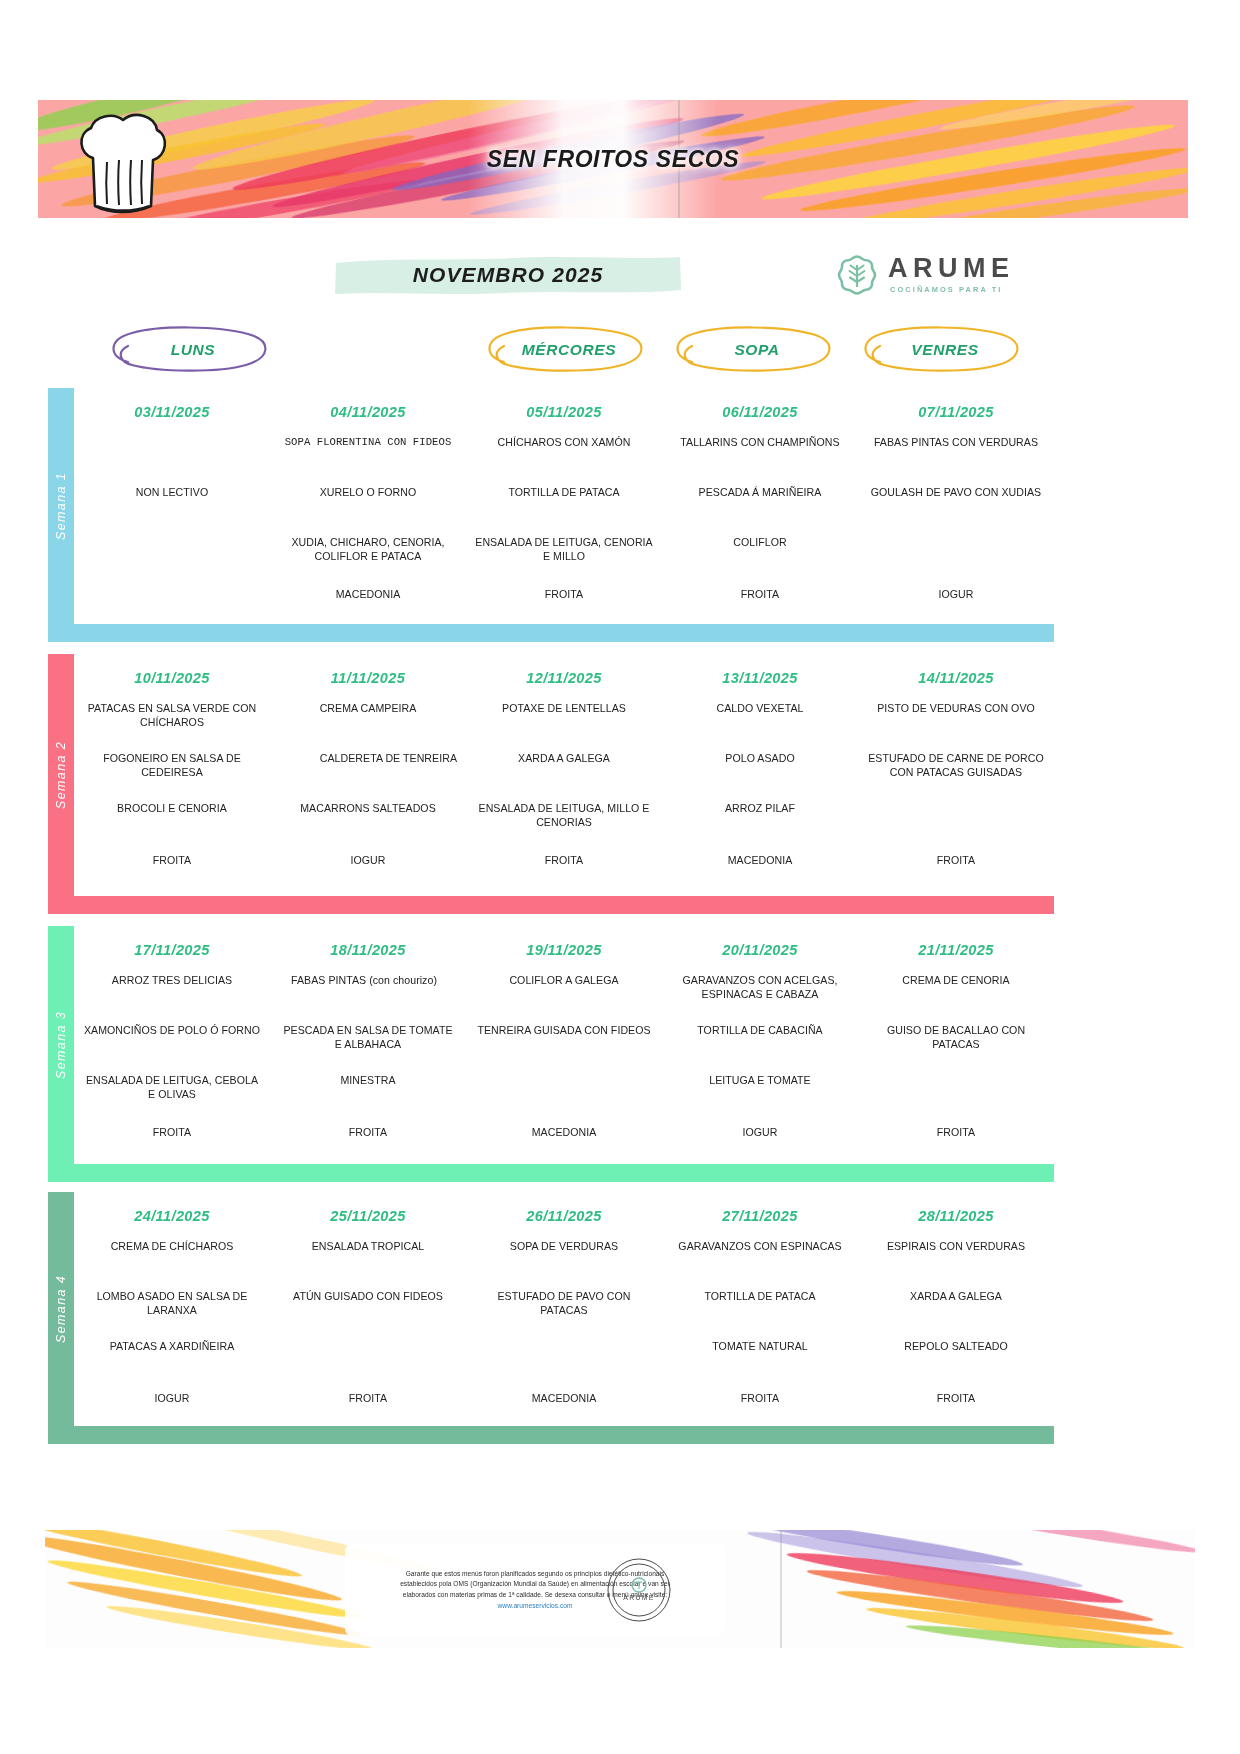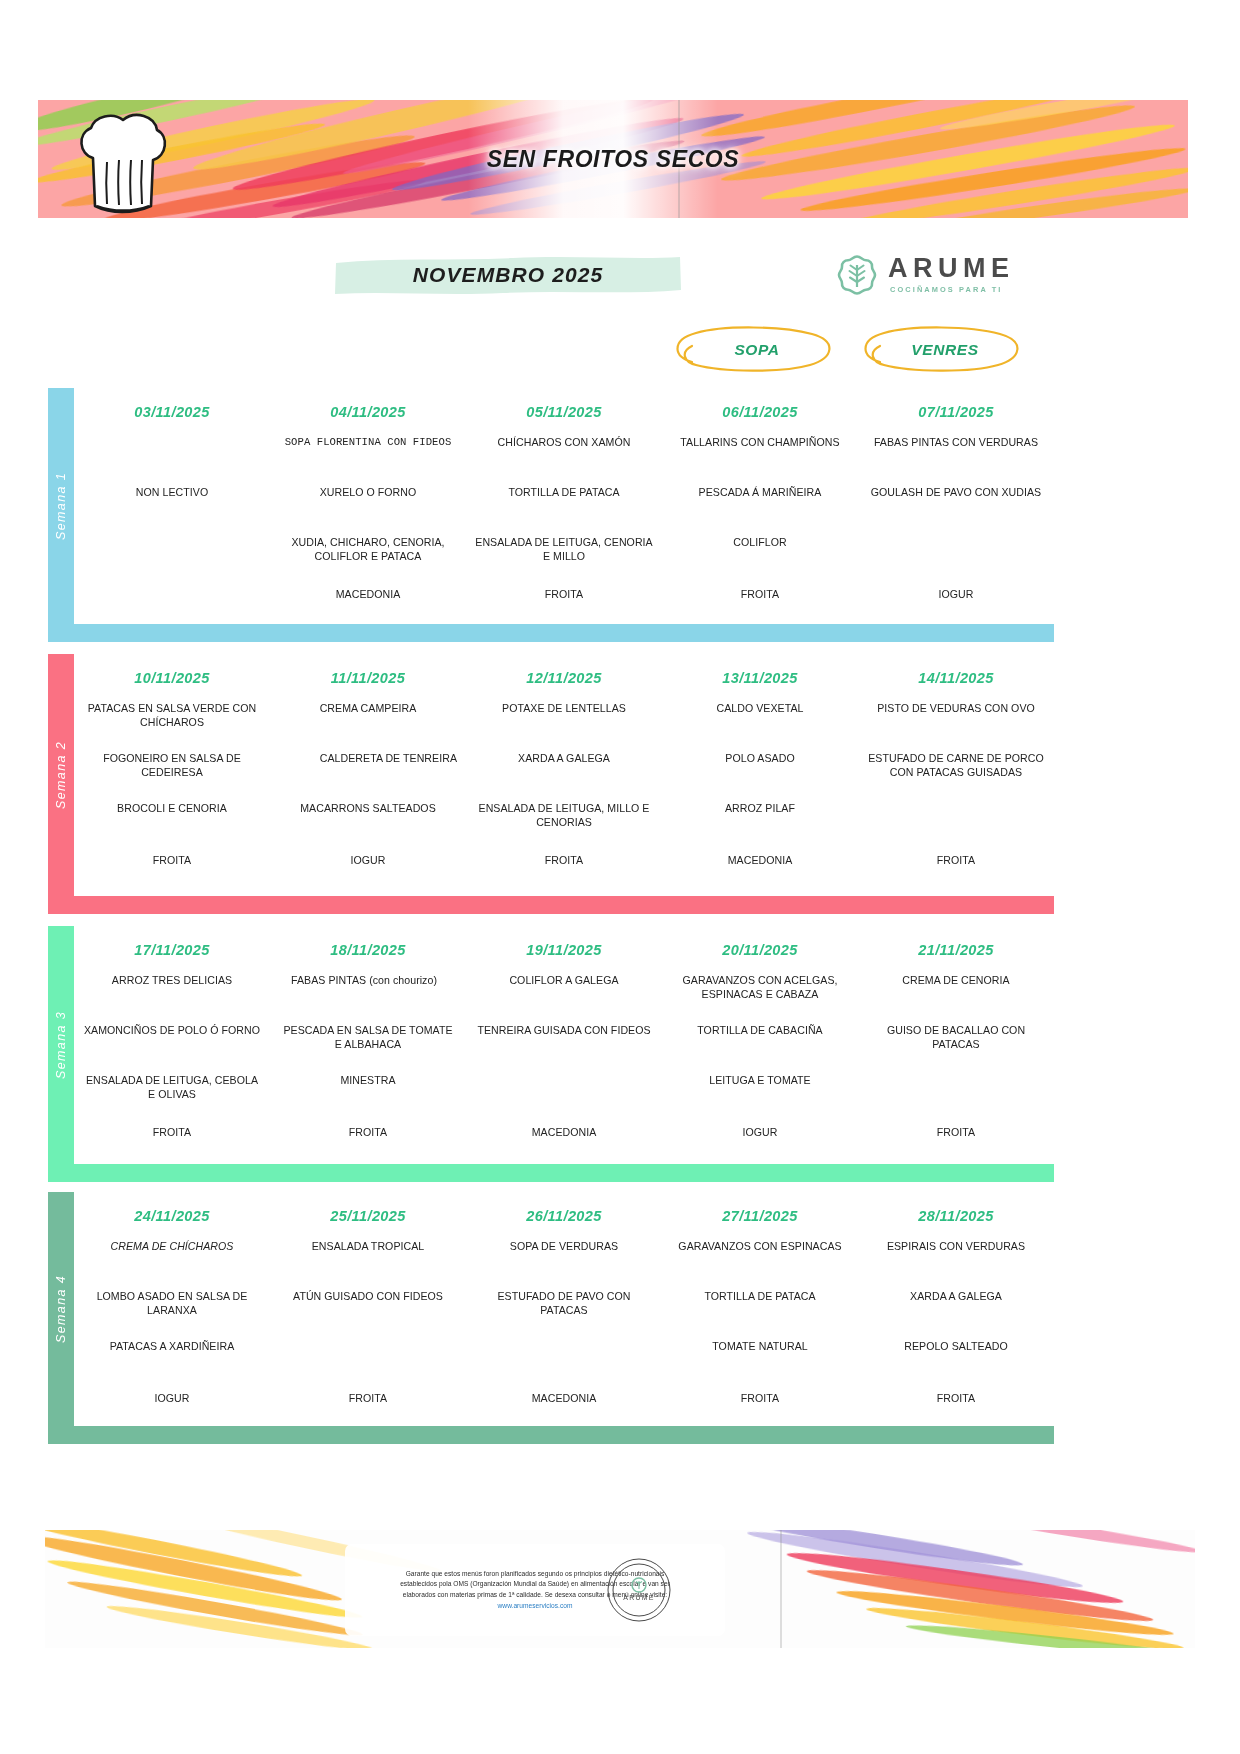--- a/index.html
+++ b/index.html
@@ -166,20 +166,32 @@
     <svg class="logo-mark" viewBox="0 0 42 42">
       <path d="M21 2.5 C25 2.5 26.5 6.2 30 6.2 C33.5 6.2 36.5 9 36 12.6 C35.6 16 39 17.5 39 21 C39 24.5 35.6 26 36 29.4 C36.5 33 33.5 35.8 30 35.8 C26.5 35.8 25 39.5 21 39.5 C17 39.5 15.5 35.8 12 35.8 C8.5 35.8 5.5 33 6 29.4 C6.4 26 3 24.5 3 21 C3 17.5 6.4 16 6 12.6 C5.5 9 8.5 6.2 12 6.2 C15.5 6.2 17 2.5 21 2.5 Z" fill="none" stroke="#7cc0a4" stroke-width="2.6"></path>
       <path d="M21 11 L21 33" stroke="#7cc0a4" stroke-width="2.2" fill="none"></path>
       <path d="M21 16 L14.5 11.5 M21 16 L27.5 11.5 M21 22 L13.5 17 M21 22 L28.5 17 M21 28 L14 23.5 M21 28 L28 23.5" stroke="#7cc0a4" stroke-width="2.1" fill="none" stroke-linecap="round"></path>
     </svg>
     <div class="logo-word">ARUME</div>
     <div class="logo-tag">COCIÑAMOS PARA TI</div>
   </div>
 
   <div class="days">
+      <div class="day" style="left: 50px;">
+        <svg width="190" height="55" viewBox="0 0 190 55">
+          <path d="M30 40 C12 36 8 18 34 11 C62 3 120 4 150 12 C175 19 172 36 148 43 C120 51 60 50 34 43 C22 40 18 30 30 24" fill="none" stroke="#7b5ea7" stroke-width="2.2" stroke-linecap="round"></path>
+        </svg>
+        <span>LUNS</span>
+      </div>
+      <div class="day" style="left: 426px;">
+        <svg width="190" height="55" viewBox="0 0 190 55">
+          <path d="M30 40 C12 36 8 18 34 11 C62 3 120 4 150 12 C175 19 172 36 148 43 C120 51 60 50 34 43 C22 40 18 30 30 24" fill="none" stroke="#f0b429" stroke-width="2.2" stroke-linecap="round"></path>
+        </svg>
+        <span>MÉRCORES</span>
+      </div>
       <div class="day" style="left: 614px;">
         <svg width="190" height="55" viewBox="0 0 190 55">
           <path d="M30 40 C12 36 8 18 34 11 C62 3 120 4 150 12 C175 19 172 36 148 43 C120 51 60 50 34 43 C22 40 18 30 30 24" fill="none" stroke="#f0b429" stroke-width="2.2" stroke-linecap="round"></path>
         </svg>
         <span>SOPA</span>
       </div>
       <div class="day" style="left: 802px;">
         <svg width="190" height="55" viewBox="0 0 190 55">
           <path d="M30 40 C12 36 8 18 34 11 C62 3 120 4 150 12 C175 19 172 36 148 43 C120 51 60 50 34 43 C22 40 18 30 30 24" fill="none" stroke="#f0b429" stroke-width="2.2" stroke-linecap="round"></path>
         </svg>
@@ -315,21 +327,21 @@
       </div>
       <div class="week" style="top: 1192px; height: 252px;">
         <div class="week-bar-v" style="height: 234px; background: rgb(116, 187, 156);"></div>
         <div class="week-bar-h" style="top: 234px; background: rgb(116, 187, 156);"></div>
         <div class="week-label" style="top: 0px; height: 234px;">
           <span>Semana 4</span>
         </div>
         <div class="grid" style="height: 234px;">
           <div class="col" style="left: 0px; height: 234px;">
             <div class="date" style="position: absolute; left: 0px; right: 0px; top: 16px;">24/11/2025</div>
-            <div class="dish" style="position: absolute; left: 0px; right: 0px; top: 48px; font-style: italic;">CREMA DE CHÍCHAROS</div>
+            <div class="dish" style="position: absolute; left: 0px; right: 0px; top: 48px;">CREMA DE CHÍCHAROS</div>
             <div class="dish" style="position: absolute; left: 0px; right: 0px; top: 98px;">LOMBO ASADO EN SALSA DE LARANXA</div>
             <div class="dish" style="position: absolute; left: 0px; right: 0px; top: 148px;">PATACAS A XARDIÑEIRA</div>
             <div class="dish" style="position: absolute; left: 0px; right: 0px; top: 200px;">IOGUR</div>
           </div>
           <div class="col" style="left: 196px; height: 234px;">
             <div class="date" style="position: absolute; left: 0px; right: 0px; top: 16px;">25/11/2025</div>
             <div class="dish" style="position: absolute; left: 0px; right: 0px; top: 48px;">ENSALADA TROPICAL</div>
             <div class="dish" style="position: absolute; left: 0px; right: 0px; top: 98px;">ATÚN GUISADO CON FIDEOS</div>
             <div class="dish" style="position: absolute; left: 0px; right: 0px; top: 200px;">FROITA</div>
           </div>

